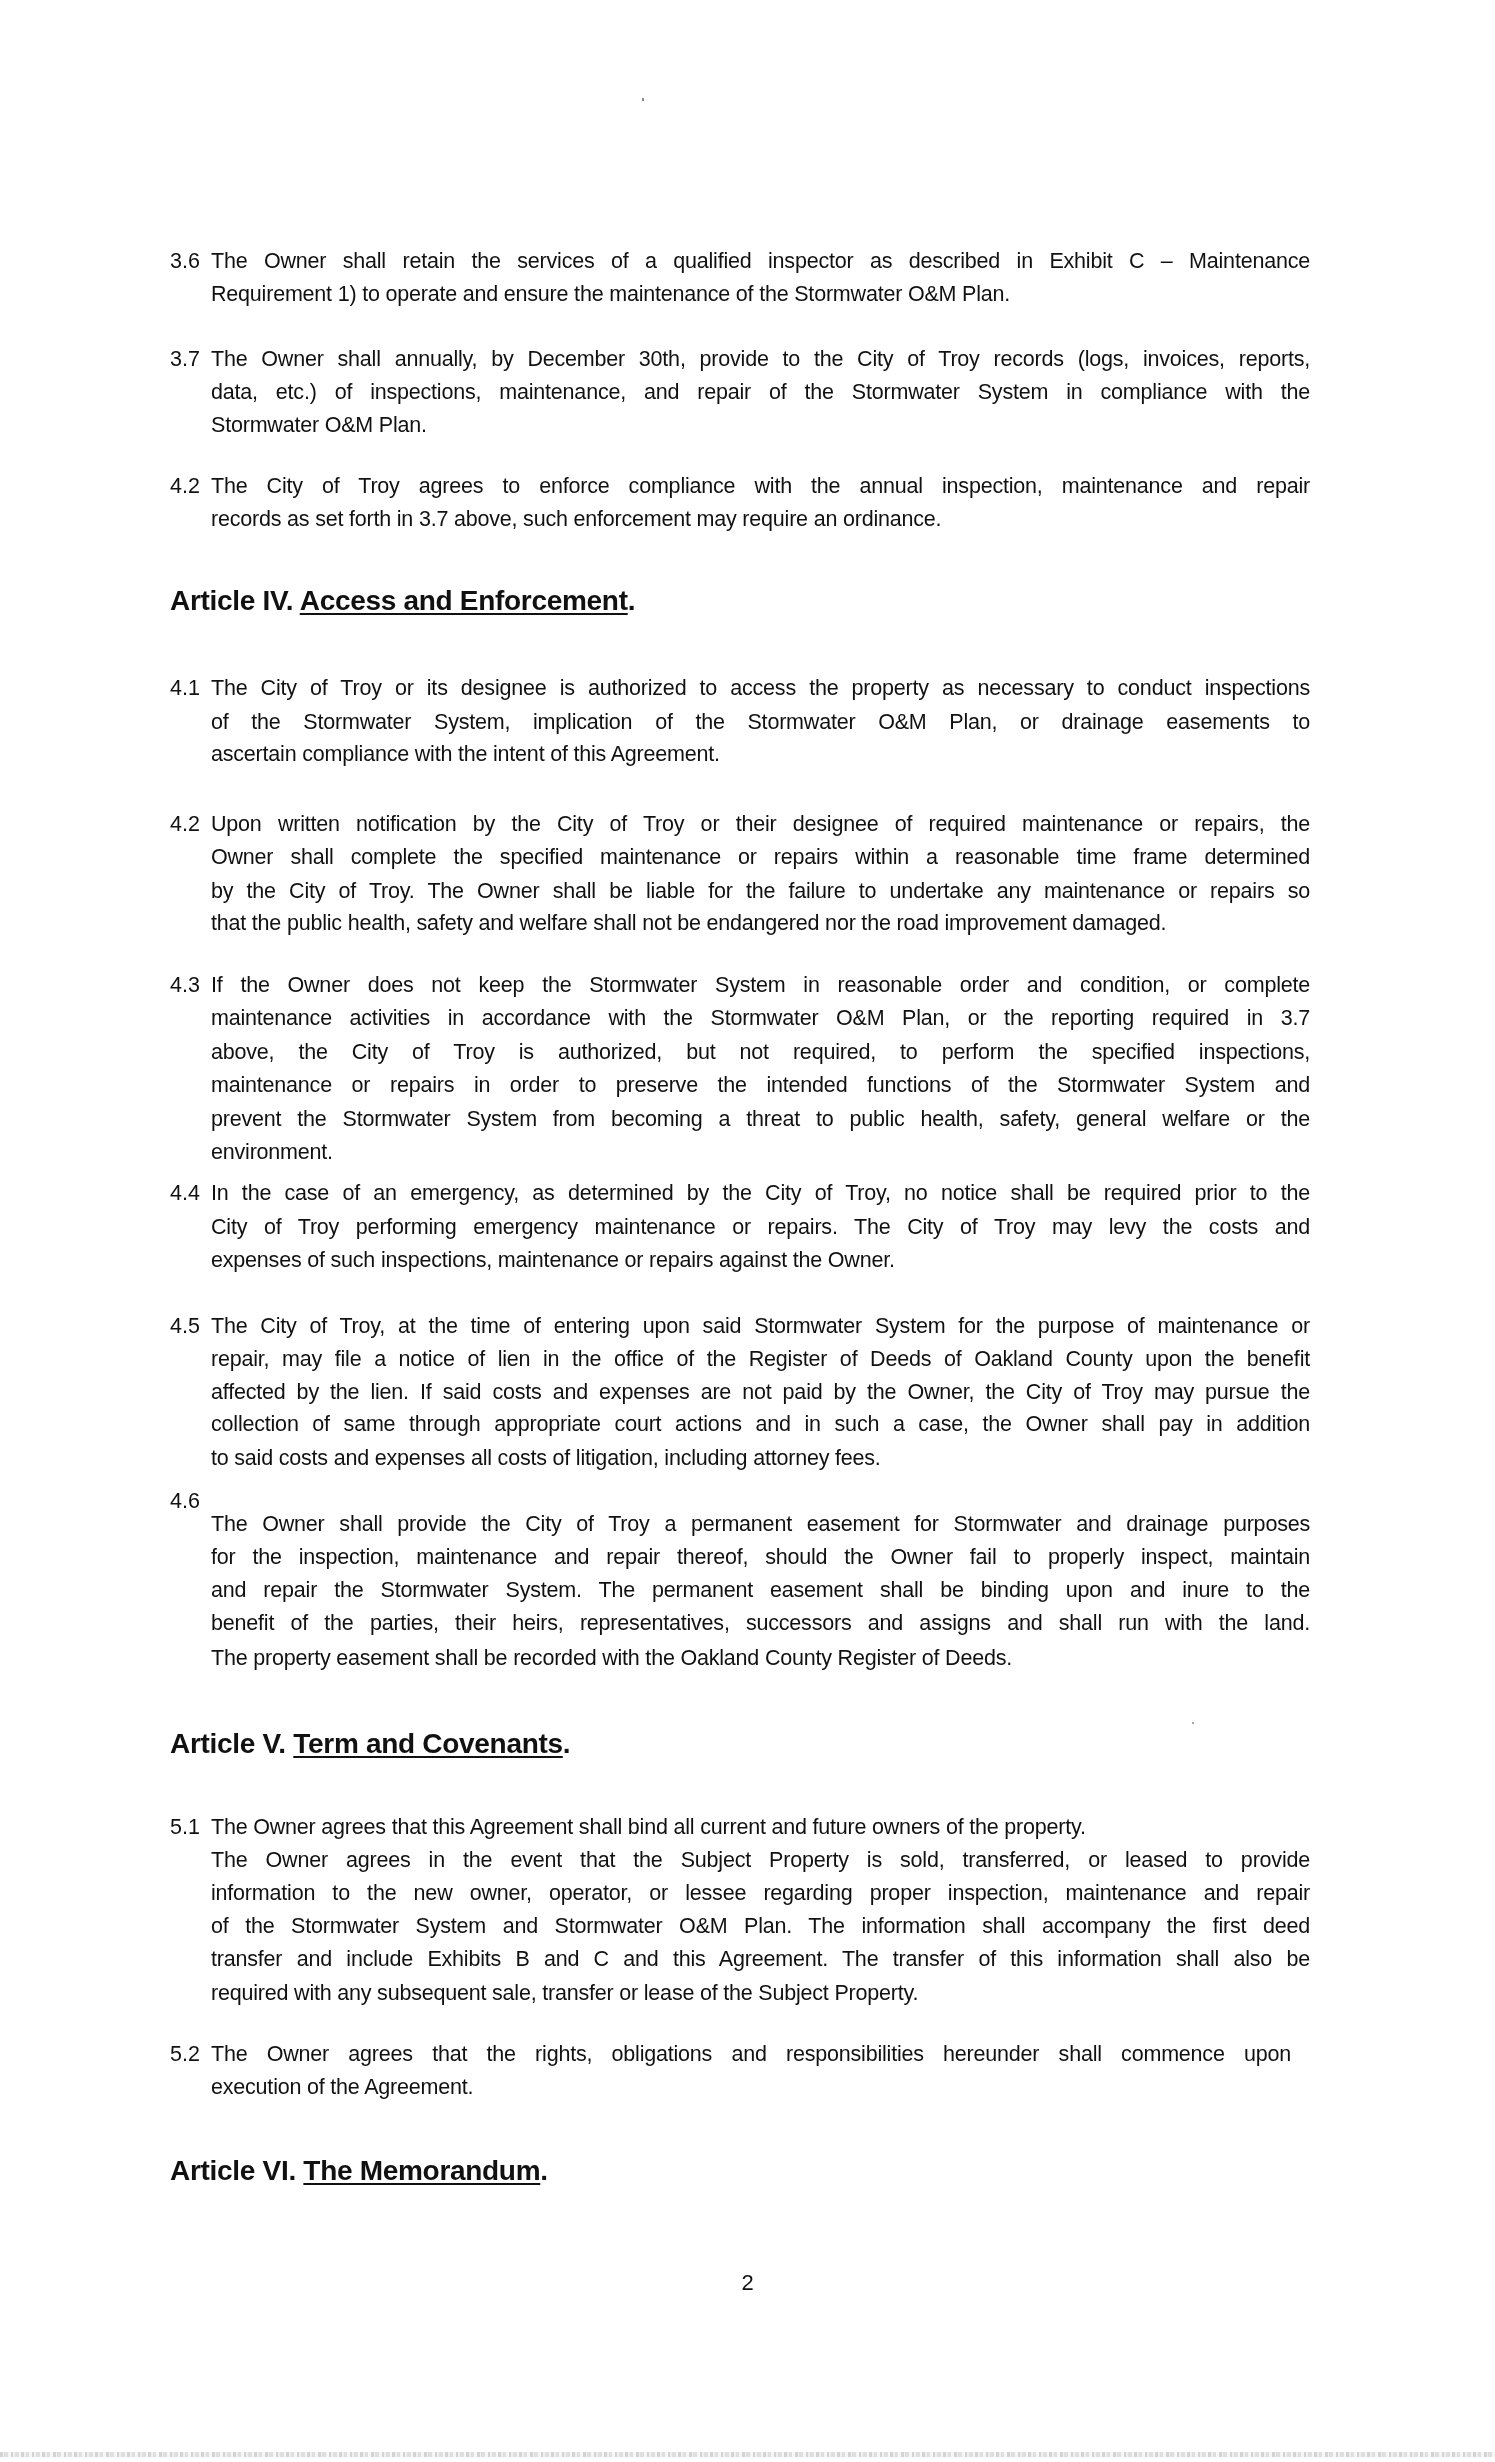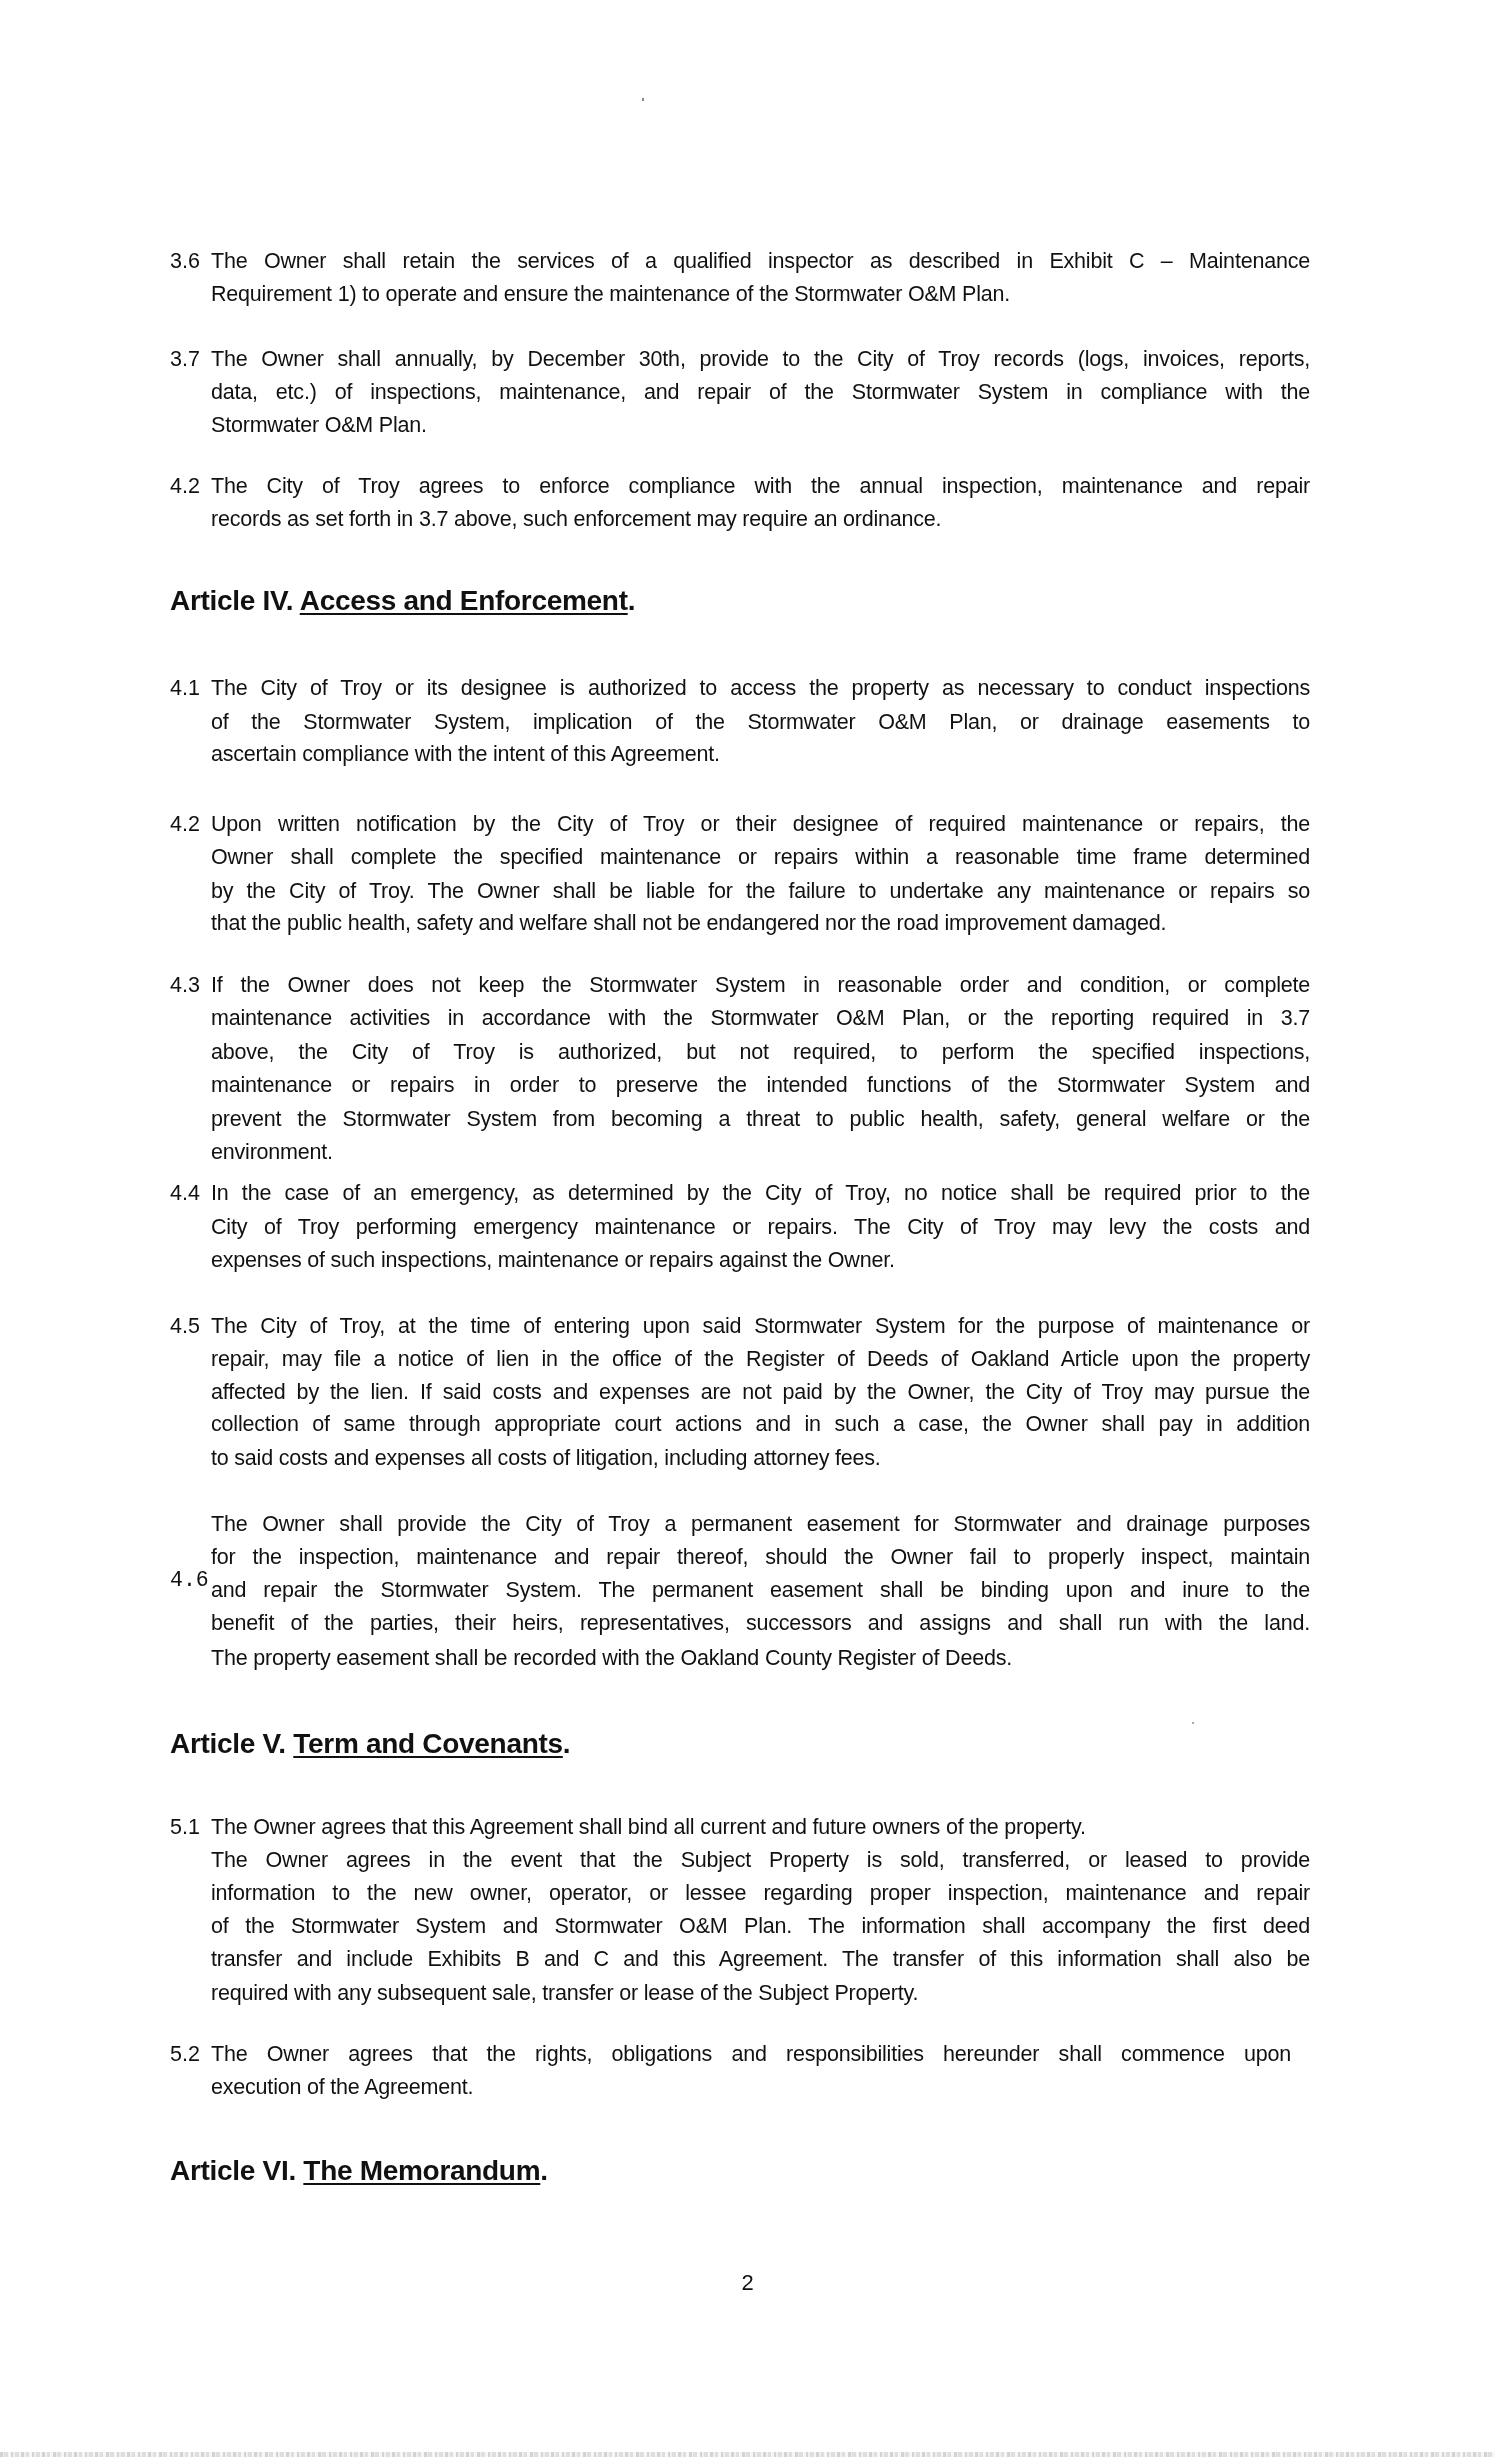--- a/index.html
+++ b/index.html
@@ -75,28 +75,28 @@
   <div>
     <span class="num" style="top:1180px;">4.4</span>
     <div class="line" style="top:1180px;">In the case of an emergency, as determined by the City of Troy, no notice shall be required prior to the</div>
     <div class="line" style="top:1214px;">City of Troy performing emergency maintenance or repairs. The City of Troy may levy the costs and</div>
     <div class="line last" style="top:1247px;">expenses of such inspections, maintenance or repairs against the Owner.</div>
   </div>
 
   <div>
     <span class="num" style="top:1313px;">4.5</span>
     <div class="line" style="top:1313px;">The City of Troy, at the time of entering upon said Stormwater System for the purpose of maintenance or</div>
-    <div class="line" style="top:1346px;">repair, may file a notice of lien in the office of the Register of Deeds of Oakland Article upon the property</div>
+    <div class="line" style="top:1346px;">repair, may file a notice of lien in the office of the Register of Deeds of Oakland County upon the benefit</div>
     <div class="line" style="top:1379px;">affected by the lien. If said costs and expenses are not paid by the Owner, the City of Troy may pursue the</div>
     <div class="line" style="top:1411px;">collection of same through appropriate court actions and in such a case, the Owner shall pay in addition</div>
     <div class="line last" style="top:1445px;">to said costs and expenses all costs of litigation, including attorney fees.</div>
   </div>
 
   <div>
-    <span class="num" style="top:1567px;font-family:Liberation Mono, monospace;">4.6</span>
+    <span class="num" style="top:1488px;">4.6</span>
     <div class="line" style="top:1511px;">The Owner shall provide the City of Troy a permanent easement for Stormwater and drainage purposes</div>
     <div class="line" style="top:1544px;">for the inspection, maintenance and repair thereof, should the Owner fail to properly inspect, maintain</div>
     <div class="line" style="top:1577px;">and repair the Stormwater System. The permanent easement shall be binding upon and inure to the</div>
     <div class="line" style="top:1610px;">benefit of the parties, their heirs, representatives, successors and assigns and shall run with the land.</div>
     <div class="line last" style="top:1645px;">The property easement shall be recorded with the Oakland County Register of Deeds.</div>
   </div>
 
   <div class="heading" style="top:1731px;">
     <span>Article V. </span><u>Term and Covenants</u><span>.</span>
   </div>

